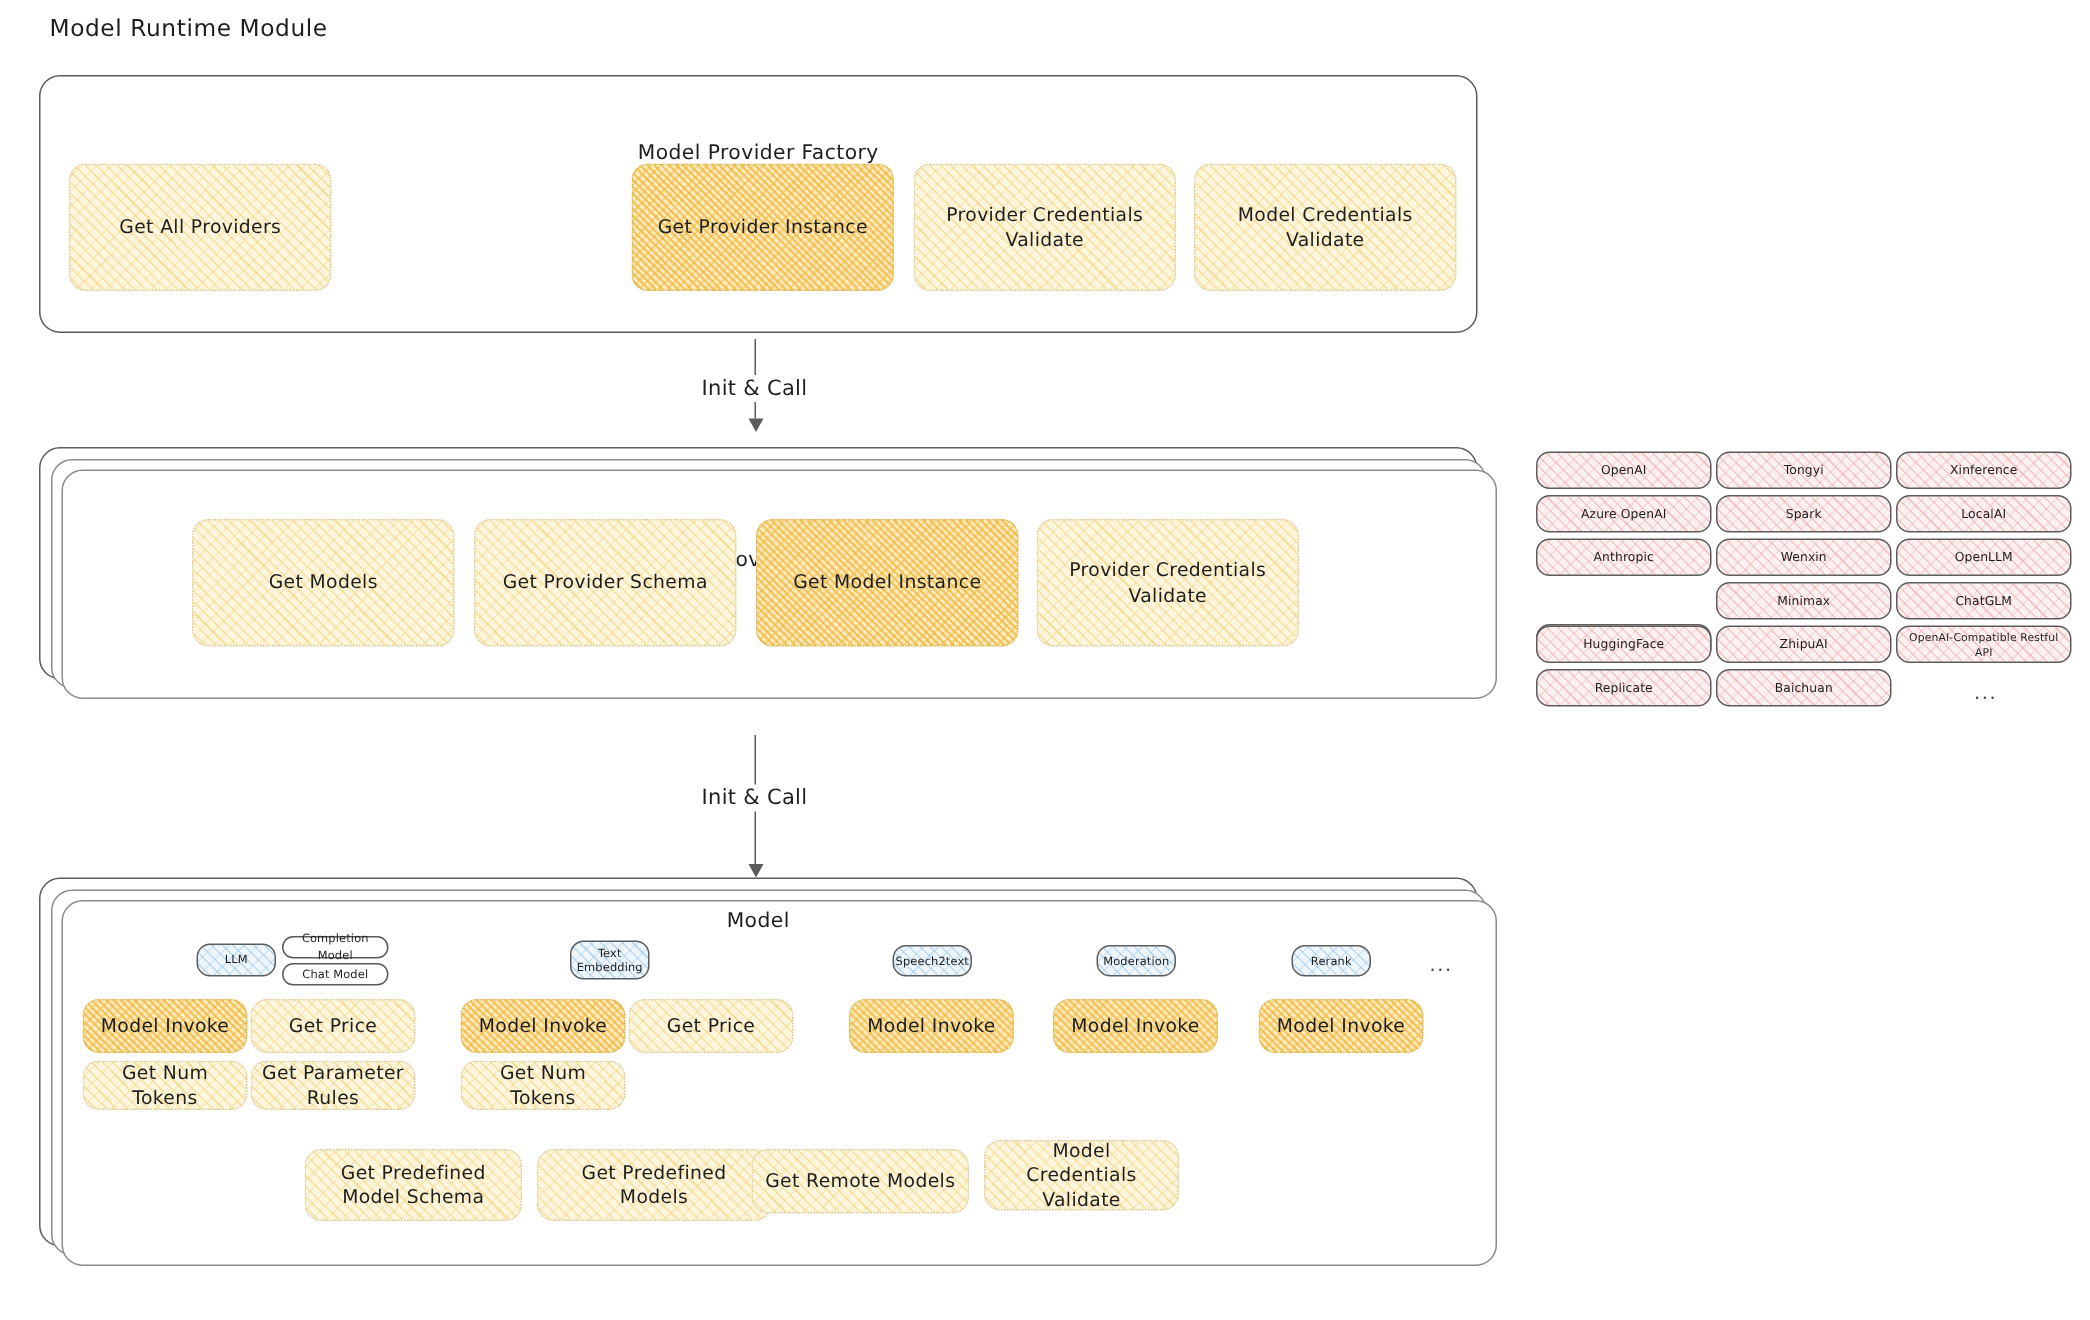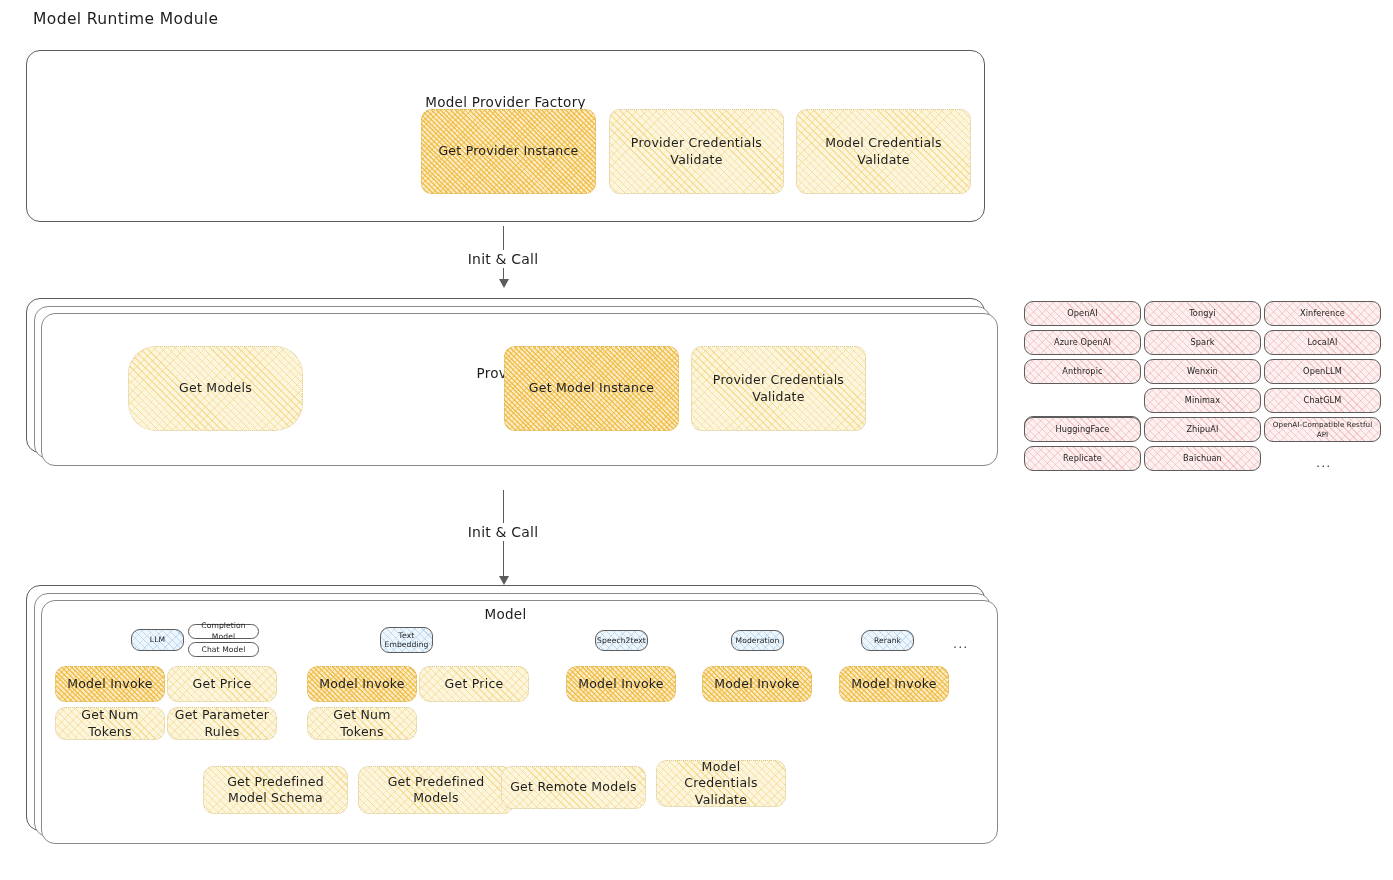--- a/index.html
+++ b/index.html
@@ -194,20 +194,21 @@
   }
 </style>
 </head>
 <body>
 
 <div class="page-title">Model Runtime Module</div>
 
 <div class="card" style="left:26px; top:50px; width:959px; height:172px;">
   <div class="card-title" style="top:19px;margin-top:24px;">Model Provider Factory</div>
 
+  <div class="node amber" style="left:19px; top:58px; width:175px; height:85px;">Get All Providers</div>
 
 
   <div class="node amber-strong" style="left:394px; top:58px; width:175px; height:85px;">Get Provider Instance</div>
 
   <div class="node amber" style="left:582px; top:58px; width:175px; height:85px;">Provider Credentials Validate</div>
 
   <div class="node amber" style="left:769px; top:58px; width:175px; height:85px;">Model Credentials Validate</div>
 </div>
 
 <div class="connector" style="left:503px; top:226px; width:2px; height:62px;">
@@ -215,22 +216,23 @@
   <div class="head" style="top:53px;"></div>
   <div class="lbl" style="left:0px; top:24px;">Init &amp; Call</div>
 </div>
 
 <div class="card" style="left:26px; top:298px; width:959px; height:155px; z-index:3;">
   <div class="stack-l1"></div>
   <div class="stack-l2"></div>
 
   <div class="card-title" style="top:22px;margin-top:44px;">Provider</div>
 
-  <div class="node amber" style="left:101px; top:47px; width:175px; height:85px;border-radius:28px;">Get Models</div>
-
+  <div class="node amber" style="left:101px; top:47px; width:175px; height:85px;">Get Models</div>
+
+  <div class="node amber" style="left:289px; top:47px; width:175px; height:85px;">Get Provider Schema</div>
 
   <div class="node amber-strong" style="left:477px; top:47px; width:175px; height:85px;">Get Model Instance</div>
 
   <div class="node amber" style="left:664px; top:47px; width:175px; height:85px;">Provider Credentials Validate</div>
 </div>
 
 <div style="position:absolute; left:1024px; top:301px; width:356px; height:175px;">
 
   <div class="node pink" style="left:0px;   top:0px;   width:117px; height:25px;">OpenAI</div>
   <div class="node pink" style="left:0px;   top:29px;  width:117px; height:25px;">Azure OpenAI</div>

